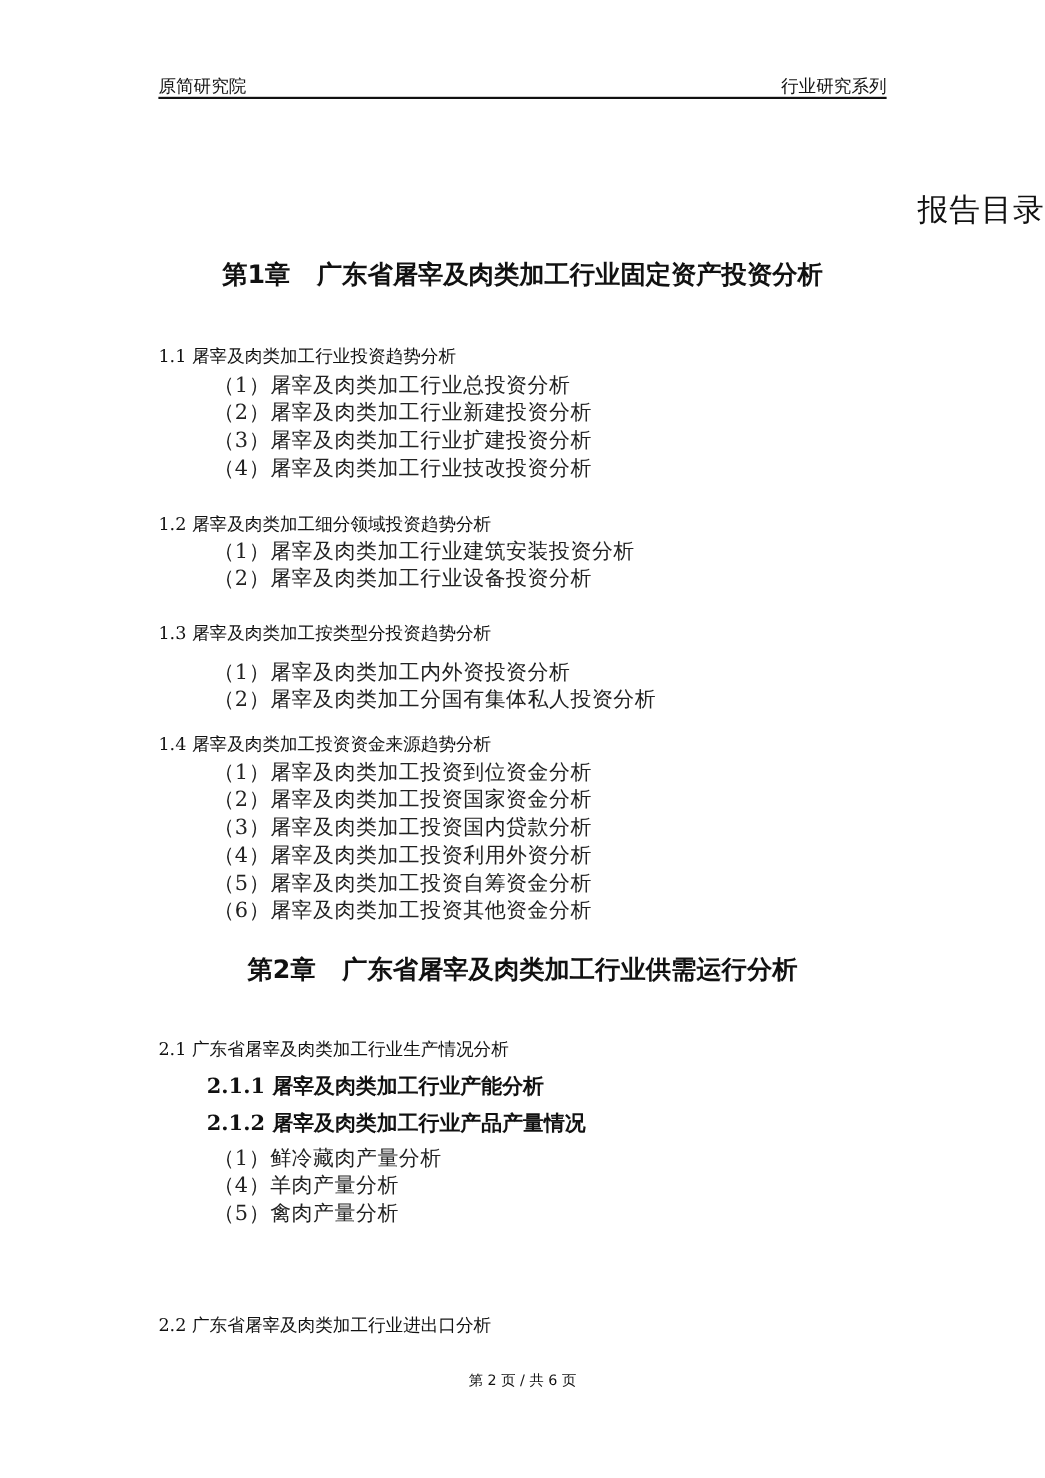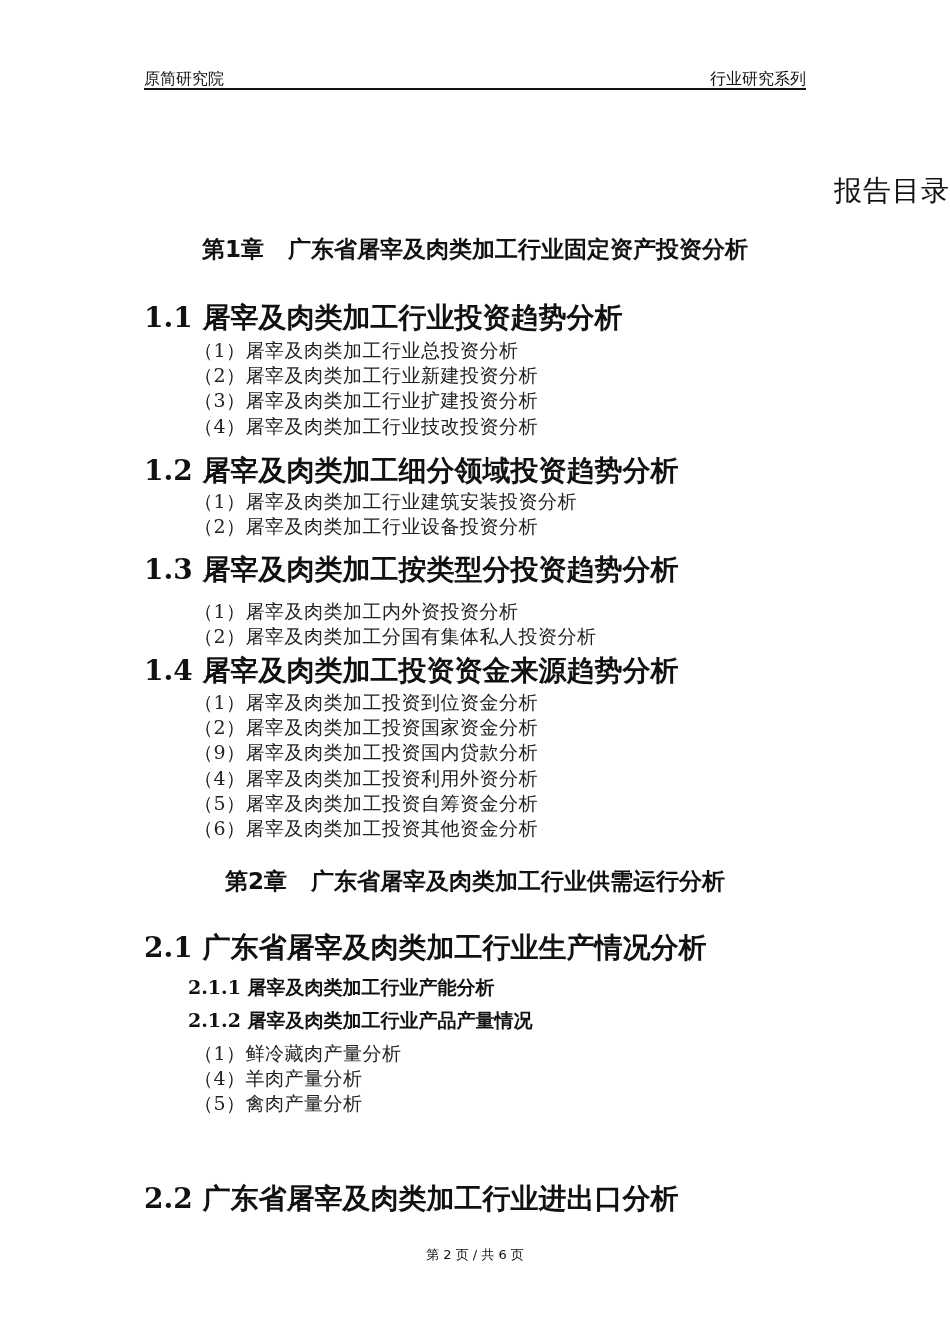--- a/index.html
+++ b/index.html
@@ -20,21 +20,21 @@
       font-size: 28px; font-weight: normal; letter-spacing: 1px;
     }
     .chapter {
       position: absolute; left: 0; width: 950px; text-align: center;
       font-family: "DejaVu Sans", "Liberation Sans", sans-serif;
       font-size: 23px; font-weight: bold;
     }
     .chapter .num { margin-right: 24px; }
     .section {
       position: absolute; left: 144px;
-      font-size: 28px; font-weight: bold; white-space: nowrap;
+      font-size: 16px; font-weight: normal; white-space: nowrap; margin-top: 15px;
     }
     .subsection {
       position: absolute; left: 188px;
       font-size: 19px; font-weight: bold; white-space: nowrap;
     }
     .items { position: absolute; left: 194px; margin: 0; padding: 0; list-style: none; }
     .items li {
       font-size: 19px; line-height: 25.2px; height: 25.2px; white-space: nowrap;
       color: #222; letter-spacing: 0.5px;
     }
@@ -74,21 +74,21 @@
 <div class="section" style="top:551px;">1.3 屠宰及肉类加工按类型分投资趋势分析</div>
 <ul class="items" style="top:589px;margin-top:10px;">
   <li>（1）屠宰及肉类加工内外资投资分析</li>
   <li>（2）屠宰及肉类加工分国有集体私人投资分析</li>
 </ul>
 
 <div class="section" style="top:652px;">1.4 屠宰及肉类加工投资资金来源趋势分析</div>
 <ul class="items" style="top:690px;">
   <li>（1）屠宰及肉类加工投资到位资金分析</li>
   <li>（2）屠宰及肉类加工投资国家资金分析</li>
-  <li>（9）屠宰及肉类加工投资国内贷款分析</li>
+  <li>（3）屠宰及肉类加工投资国内贷款分析</li>
   <li>（4）屠宰及肉类加工投资利用外资分析</li>
   <li>（5）屠宰及肉类加工投资自筹资金分析</li>
   <li>（6）屠宰及肉类加工投资其他资金分析</li>
 </ul>
 
 <div class="chapter" style="top:866px;">
   <span class="num">第2章</span><span>广东省屠宰及肉类加工行业供需运行分析</span>
 </div>
 
 <div class="section" style="top:929px;">2.1 广东省屠宰及肉类加工行业生产情况分析</div>

